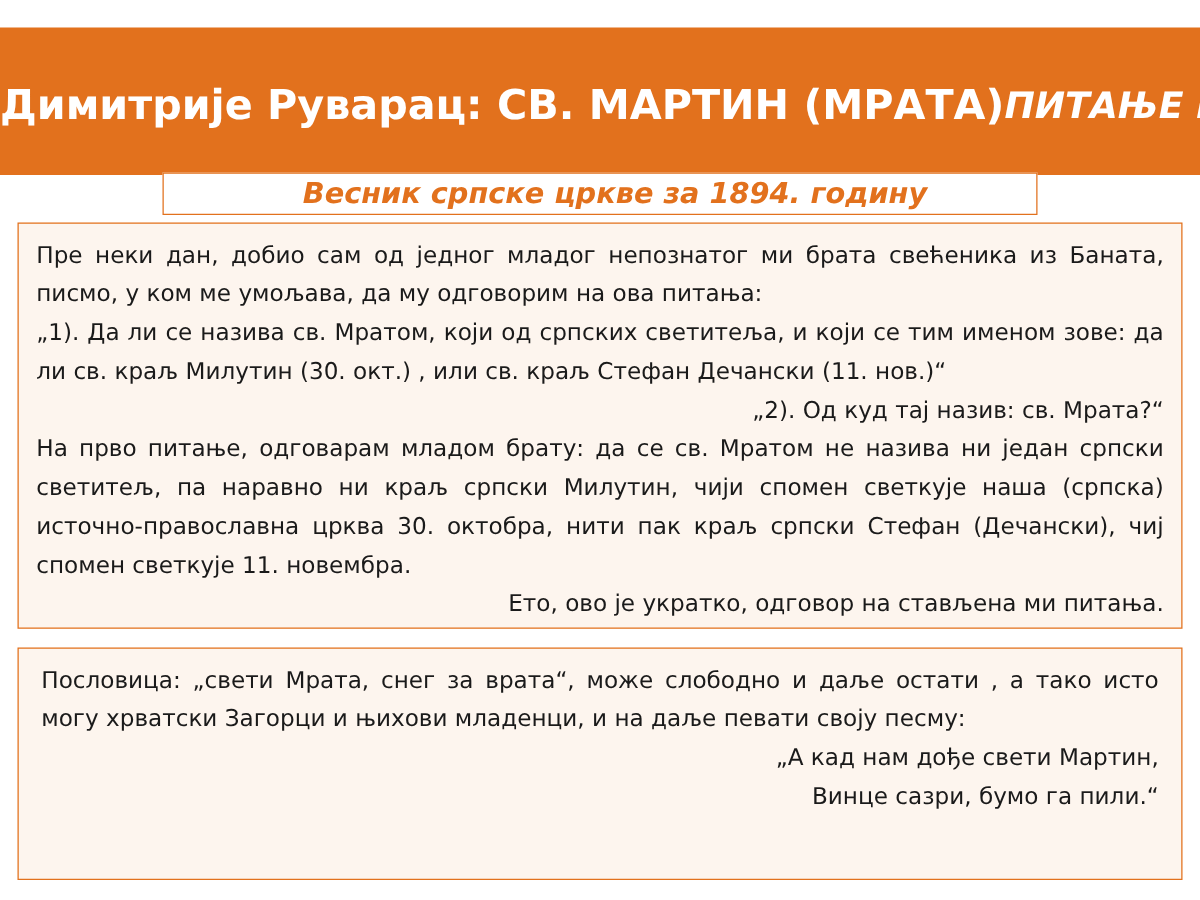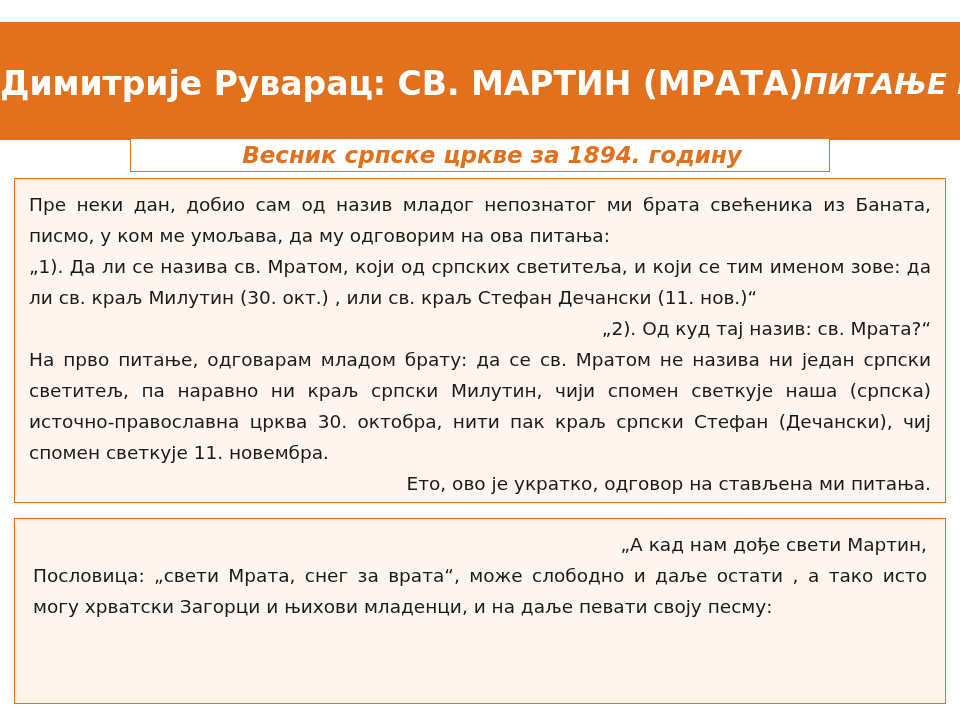--- a/index.html
+++ b/index.html
@@ -122,25 +122,26 @@
   <div class="header">
     <div class="header-title">Димитрије Руварац: СВ. МАРТИН (МРАТА)</div>
     <div class="header-subtitle">ПИТАЊЕ ИЗ АГИОЛОГИЈЕ ПРАВОСЛАВНЕ ЦРКВЕ</div>
   </div>
 
   <div class="ribbon">
     <div class="ribbon-text">Весник српске цркве за 1894. годину</div>
   </div>
 
   <div class="textbox box-main">
-    <p class="para">Пре неки дан, добио сам од назив младог непознатог ми брата свећеника из Баната, писмо, у ком ме умољава, да му одговорим на ова питања:</p>
+    <p class="para">Пре неки дан, добио сам од једног младог непознатог ми брата свећеника из Баната, писмо, у ком ме умољава, да му одговорим на ова питања:</p>
     <p class="para">„1). Да ли се назива св. Мратом, који од српских светитеља, и који се тим именом зове: да ли св. краљ Милутин (30. окт.) , или св. краљ Стефан Дечански (11. нов.)“</p>
     <p class="para nojust">„2). Од куд тај назив: св. Мрата?“</p>
     <p class="para">На прво питање, одговарам младом брату: да се св. Мратом не назива ни један српски светитељ, па наравно ни краљ српски Милутин, чији спомен светкује наша (српска) источно-православна црква 30. октобра, нити пак краљ српски Стефан (Дечански), чиј спомен светкује 11. новембра.</p>
     <p class="para nojust">Ето, ово је укратко, одговор на стављена ми питања.</p>
   </div>
 
   <div class="textbox box-proverb">
+    <p class="para">Пословица: „свети Мрата, снег за врата“, може слободно и даље остати , а тако исто могу хрватски Загорци и њихови младенци, и на даље певати своју песму:</p>
     <p class="para nojust">„А кад нам дође свети Мартин,</p>
-    <p class="para">Пословица: „свети Мрата, снег за врата“, може слободно и даље остати , а тако исто могу хрватски Загорци и њихови младенци, и на даље певати своју песму:</p>
+    <p class="para nojust">Винце сазри, бумо га пили.“</p>
   </div>
 
 </div>
 
 </body></html>

